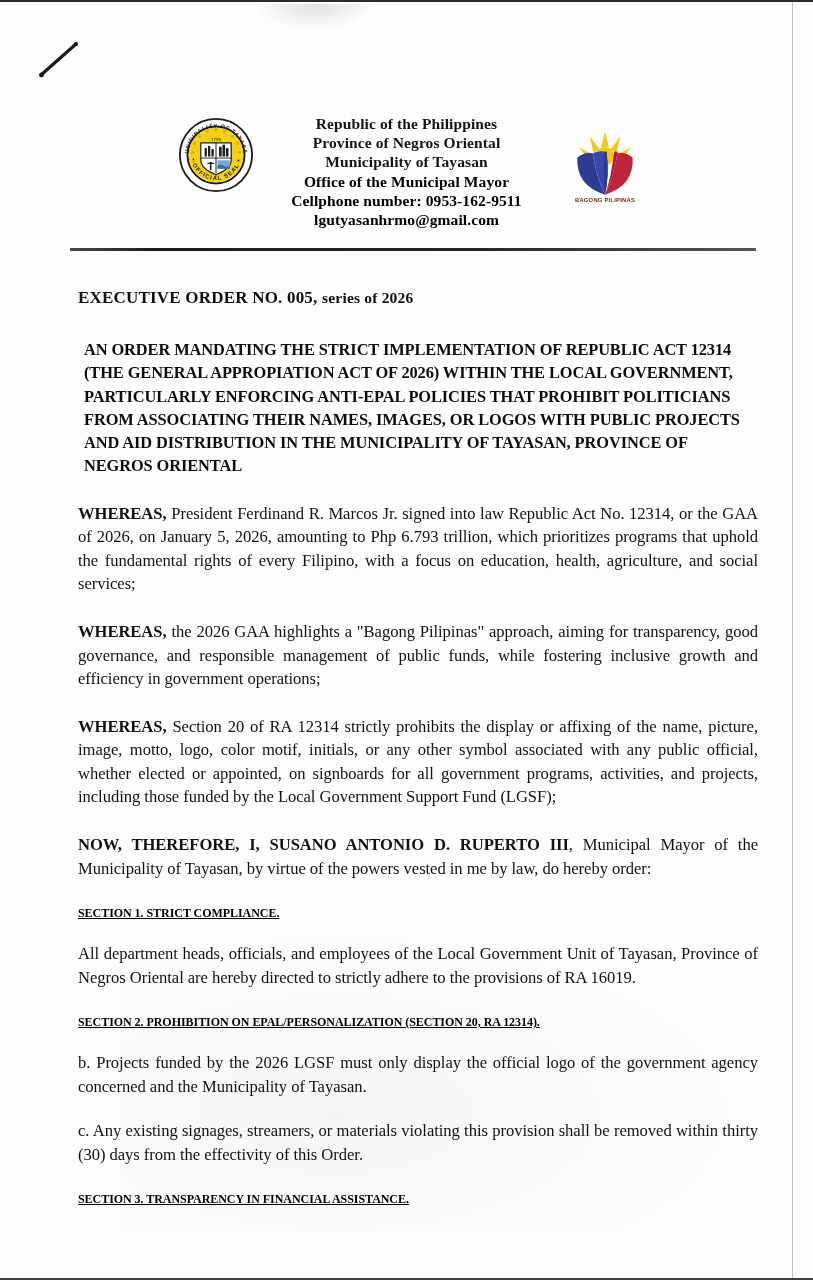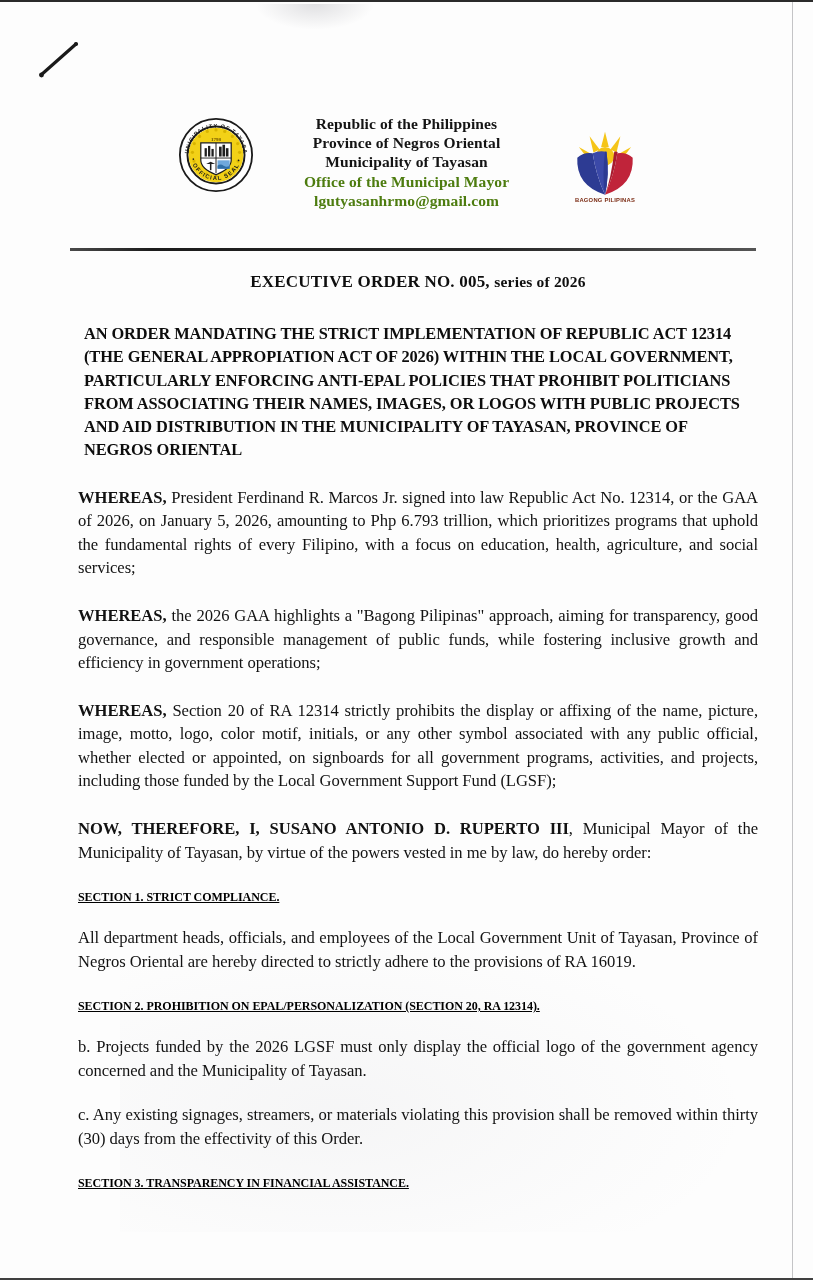--- a/index.html
+++ b/index.html
@@ -82,44 +82,43 @@
     width: 420px;
     text-align: center;
     line-height: 1.24;
   }
   .head-text div {
     font-weight: bold;
     font-size: 15.5px;
     letter-spacing: 0.1px;
   }
   .hl-dark { color: #141414; }
-  .hl-blue { color: #4d7c0f; }
+  .hl-blue { color: #000000; }
 
   .rule {
     position: absolute;
     left: 70px;
     top: 246px;
     width: 686px;
     height: 3px;
     background: linear-gradient(to right, #4a4a4a 0%, #1c1c1c 12%, #262626 60%, #555 100%);
   }
 
   
   .content {
     position: absolute;
     left: 78px;
     top: 262px;
     width: 680px;
   }
   .eo-line {
-    text-align: center;
     font-weight: bold;
     font-size: 17px;
     color: #0f0f0f;
-    margin: 8px 0 0 0;
+    margin: 24px 0 0 0;
     letter-spacing: 0.2px;
   }
   .eo-line .small {
     font-size: 15.5px;
   }
   .doc-title {
     text-align: left;
     font-weight: bold;
     font-size: 16.4px;
     color: #0d0d0d;
@@ -215,20 +214,21 @@
       <text font-family="Liberation Sans, sans-serif" font-size="7.6" font-weight="bold" fill="#1b1b1b" letter-spacing="1.6">
         <textPath href="#arcBot" startOffset="50%" text-anchor="middle">• OFFICIAL SEAL •</textPath>
       </text>
     </svg>
 
     <div class="head-text">
       <div class="hl-dark">Republic of the Philippines</div>
       <div class="hl-dark">Province of Negros Oriental</div>
       <div class="hl-dark">Municipality of Tayasan</div>
       <div class="hl-blue">Office of the  Municipal  Mayor</div>
+      <div class="hl-blue">Cellphone number: 0953-162-9511</div>
       <div class="hl-blue">lgutyasanhrmo@gmail.com</div>
     </div>
 
     <svg class="bagong" viewBox="0 0 100 104">
       <g>
 
         <g fill="#f5c518">
           <path d="M50,10 l5,20 l-10,0 z"></path>
           <path d="M30,16 l13,17 l-8,4 z"></path>
           <path d="M70,16 l-13,17 l8,4 z"></path>

